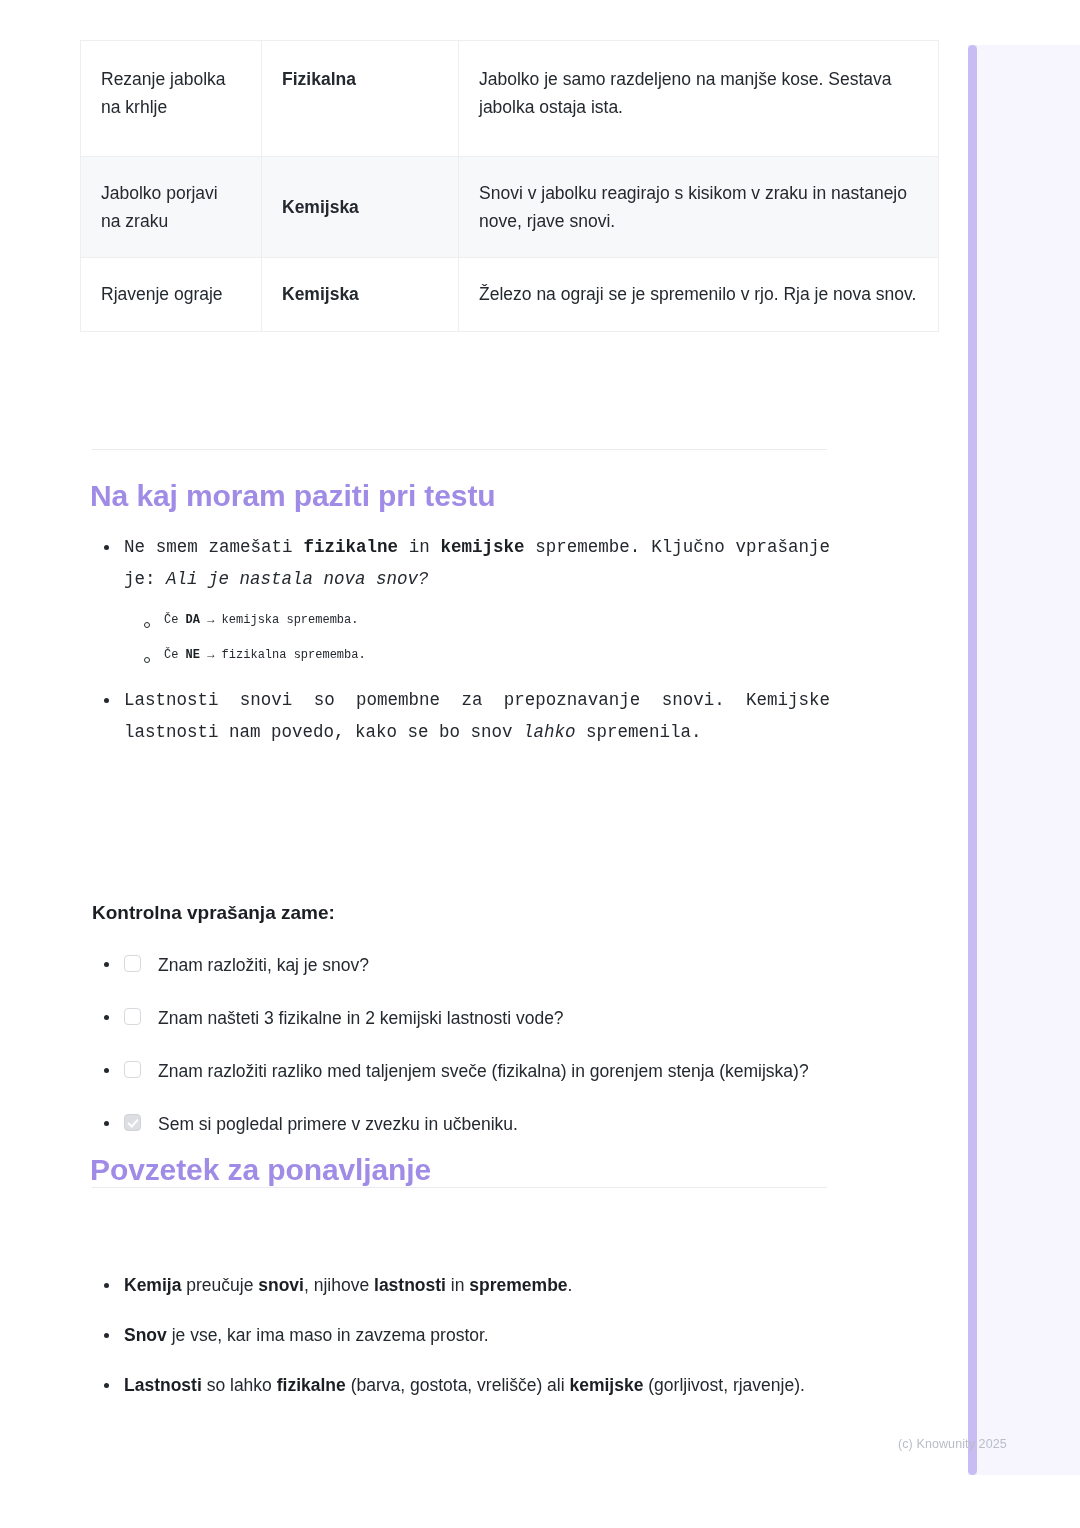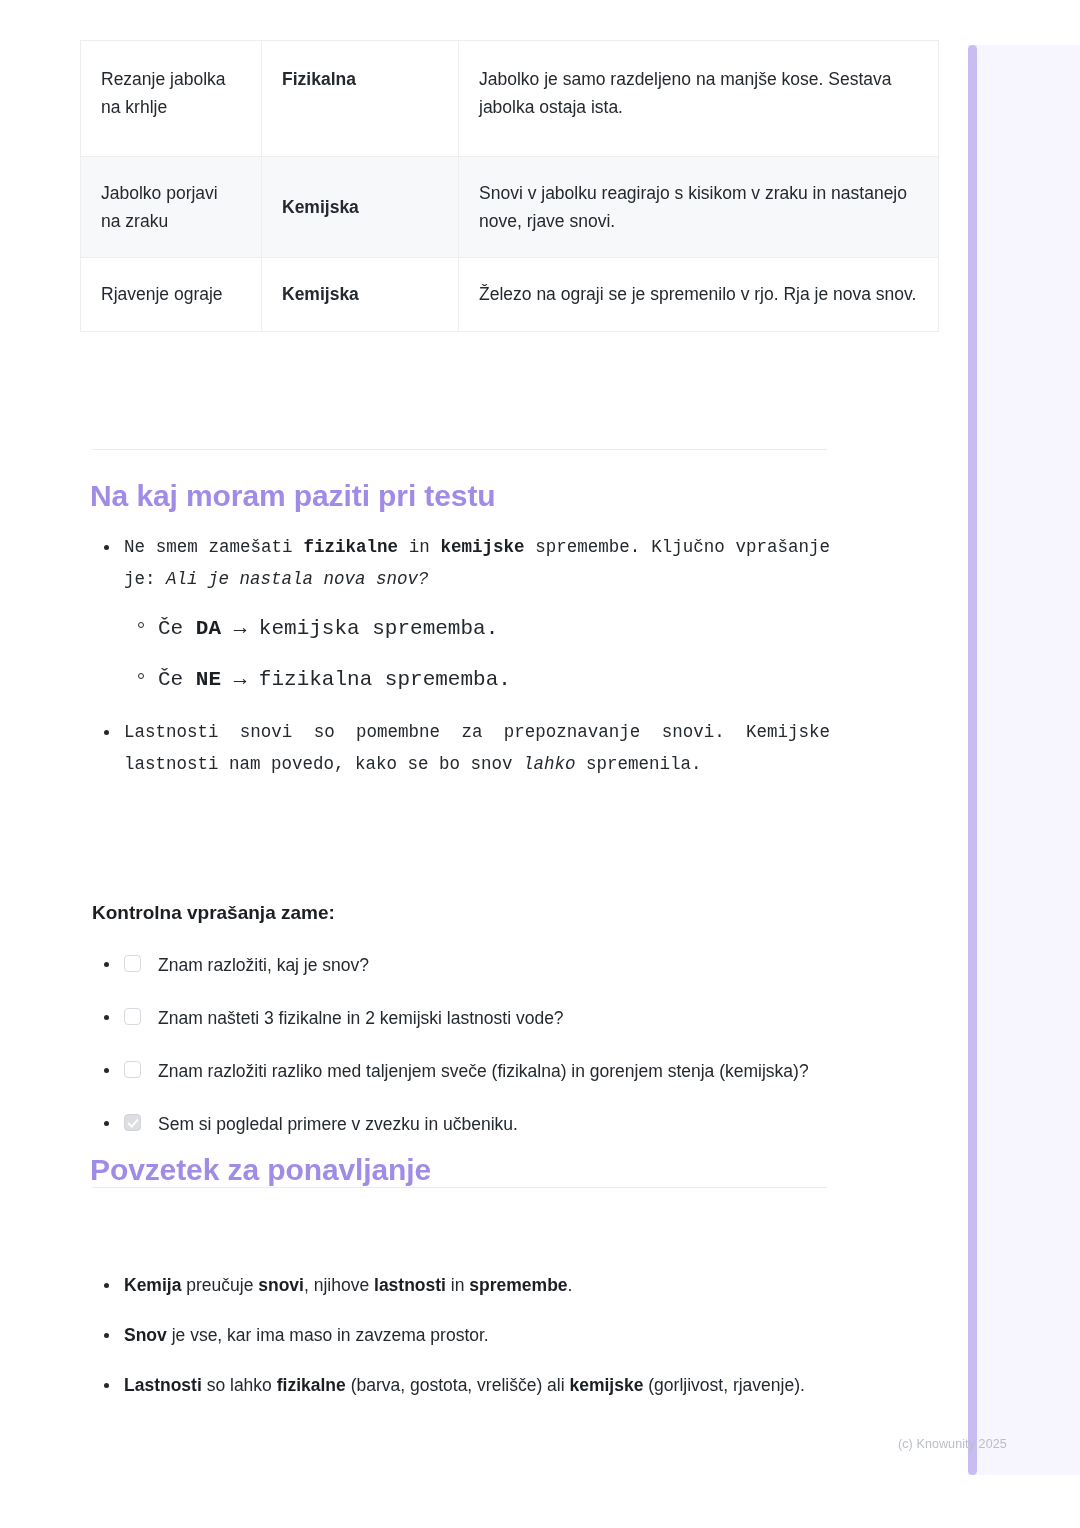--- a/index.html
+++ b/index.html
@@ -137,23 +137,23 @@
   ul.bullets > li.no-justify { text-align: left; }
 
   
   ul.sub-bullets {
     margin: 14px 0 4px 0;
     padding: 0 0 0 34px;
     list-style: none;
   }
   ul.sub-bullets > li {
     position: relative;
-    font-size: 21px;
+    font-size: 12px;
     line-height: 1.8;
-    margin: 0 0 14px 0;
+    margin: 0 0 14px 6px;
     text-align: left;
   }
   ul.sub-bullets > li:last-child { margin-bottom: 0; }
   ul.sub-bullets > li::before {
     content: "";
     position: absolute;
     left: -20px;
     top: 12px;
     width: 6px;
     height: 6px;

